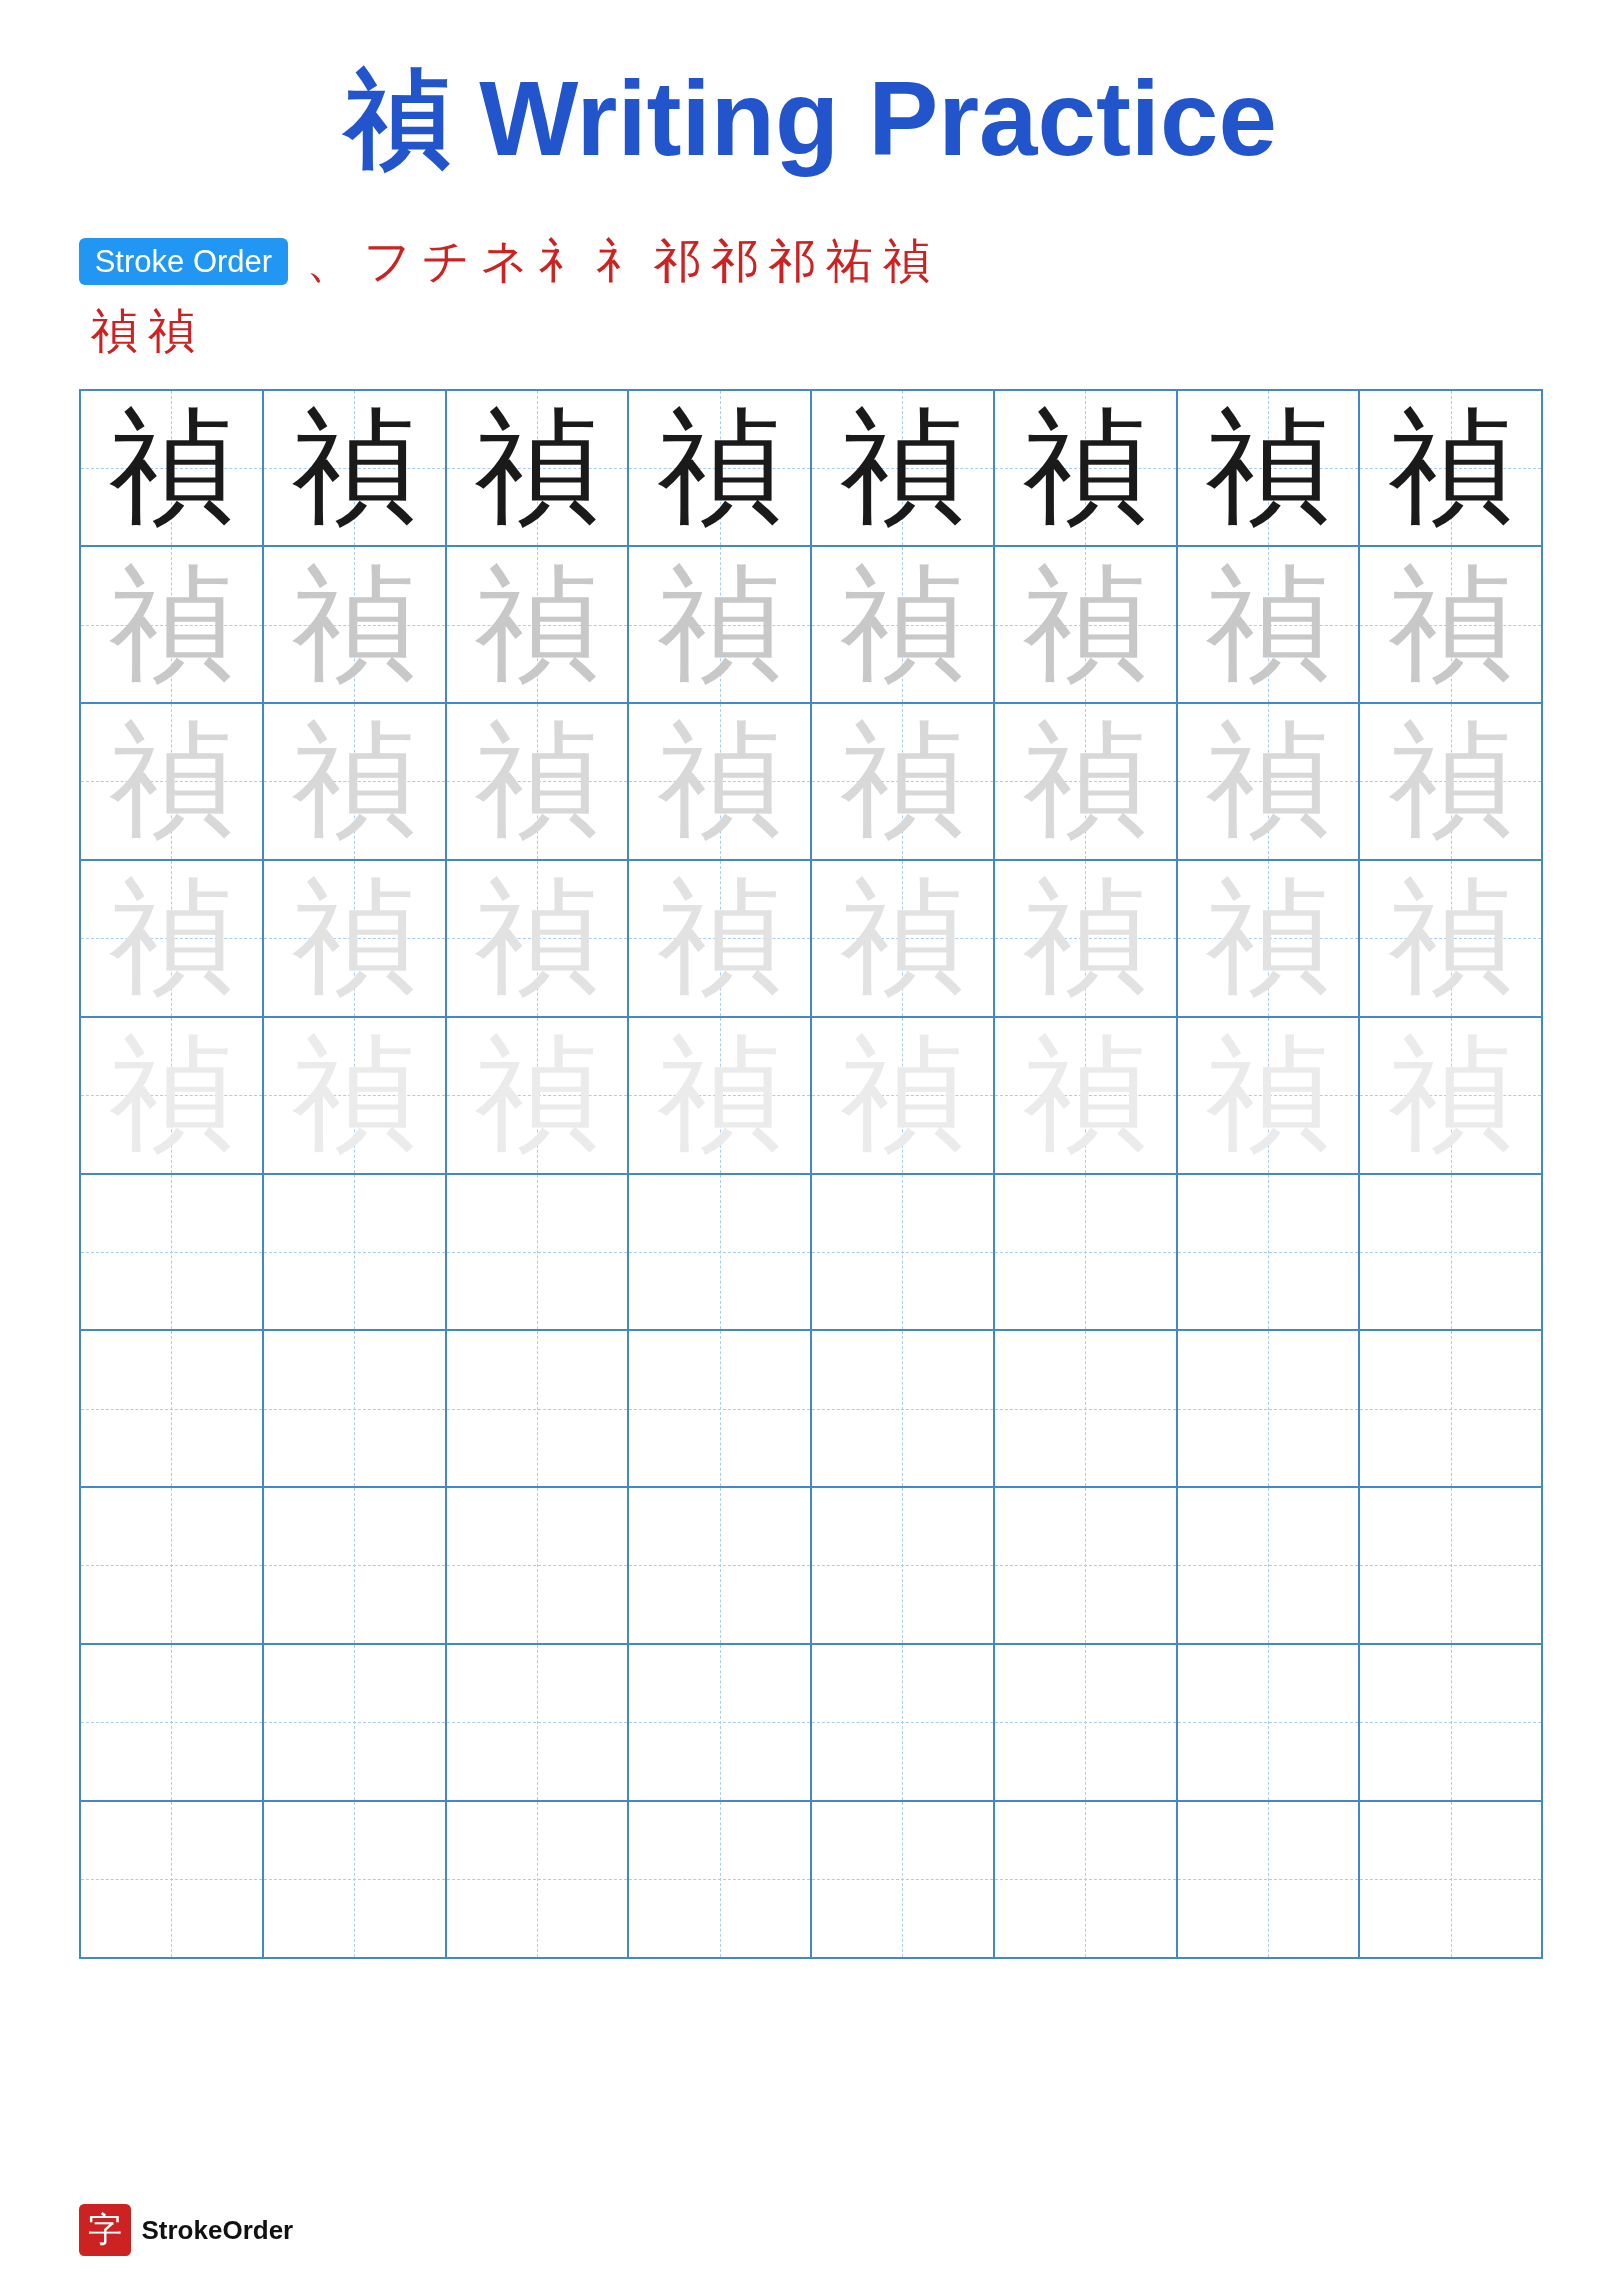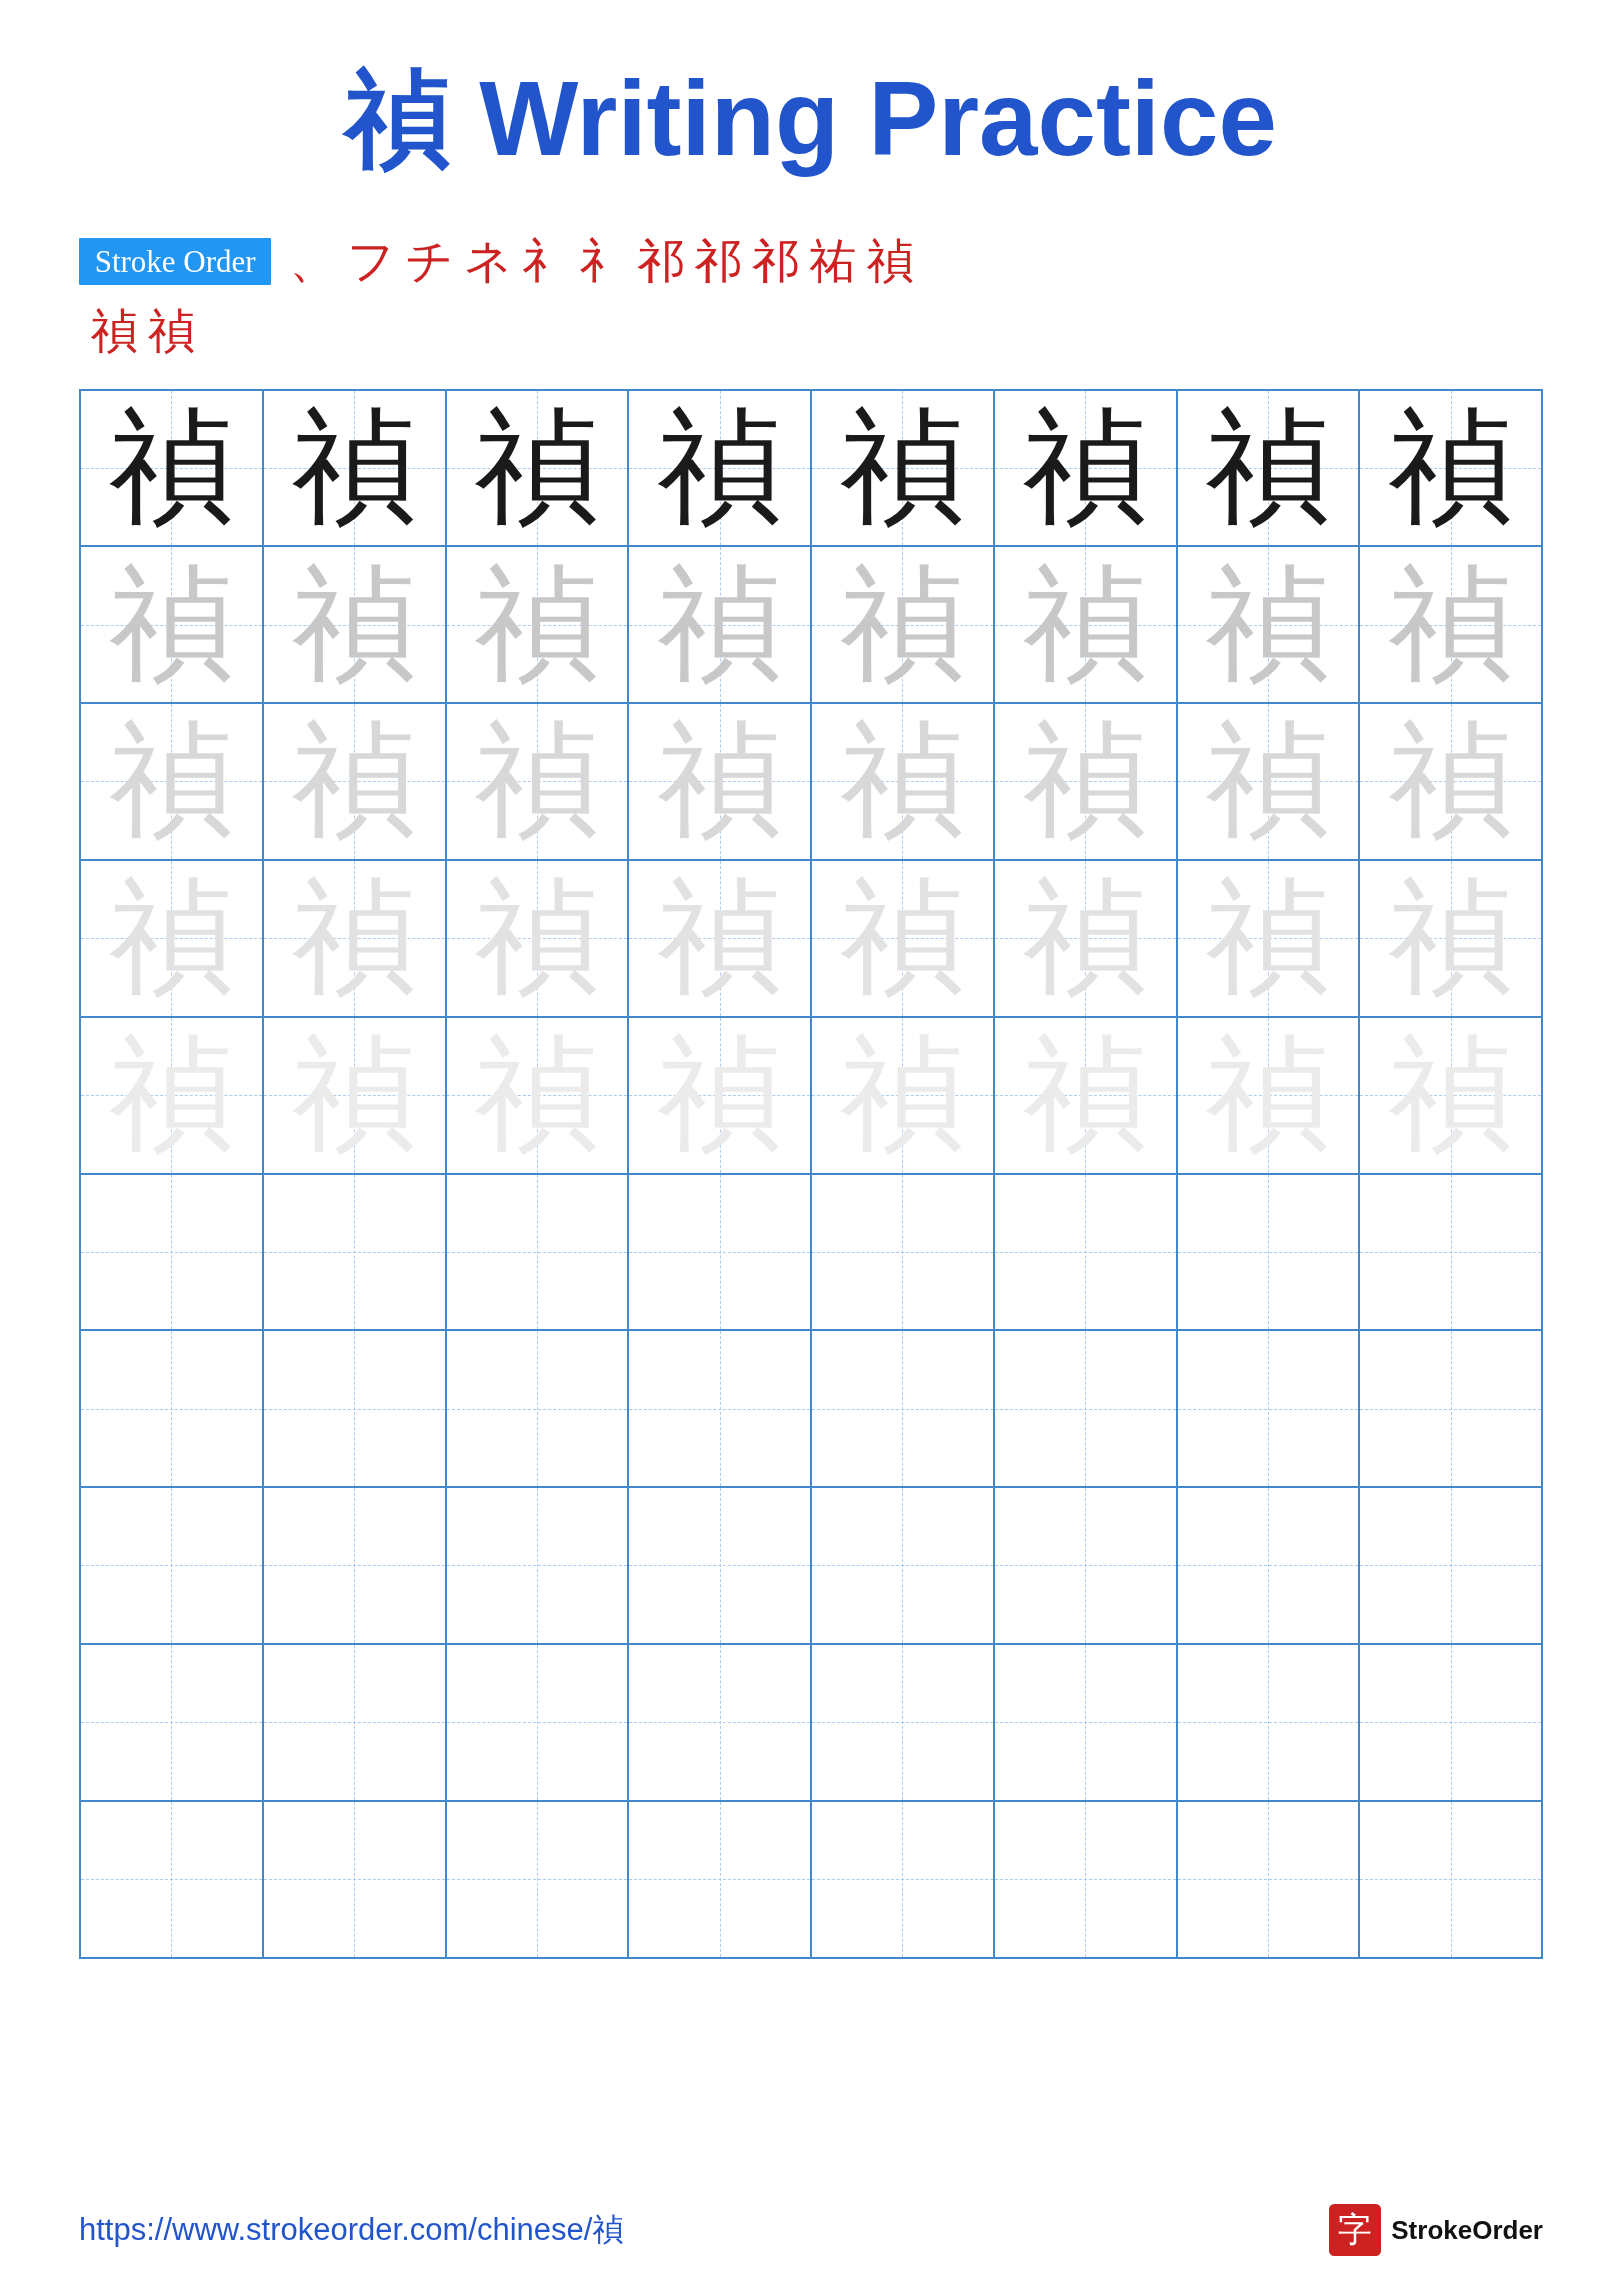--- a/index.html
+++ b/index.html
@@ -46,24 +46,24 @@
     .stroke-order-row {
       display: flex;
       align-items: center;
       flex-wrap: wrap;
       gap: 0px;
       margin-bottom: 6.5px;
     }
     .stroke-order-badge {
       background: #2196F3;
       color: white;
-      font-family: Liberation Serif, serif;
+      font-family: Liberation Sans, sans-serif;
       font-size: 31px;
       padding: 5.2px 15.7px;
-      border-radius: 1px;
+      border-radius: 6px;
       margin-right: 13px;
       white-space: nowrap;
     }
     .stroke-char {
       font-size: 47px;
       color: #cc2222;
       margin: 0 5.2px;
       font-family: serif;
     }
     .stroke-chars-row2 {
@@ -361,21 +361,20 @@
       <div class="grid-cell"></div>
       <div class="grid-cell"></div>
       <div class="grid-cell"></div>
       <div class="grid-cell"></div>
       <div class="grid-cell"></div>
       <div class="grid-cell"></div>
       <div class="grid-cell"></div>
     </div>
 
   <div class="footer">
-    <span class="footer-url">https://www.strokeorder.com/chinese/禎</span>
     <div class="footer-brand">
       <div class="footer-brand-icon">字</div>
       <span class="footer-brand-text">StrokeOrder</span>
     </div>
   </div>
 
 </div>
 
 
 </body></html>

